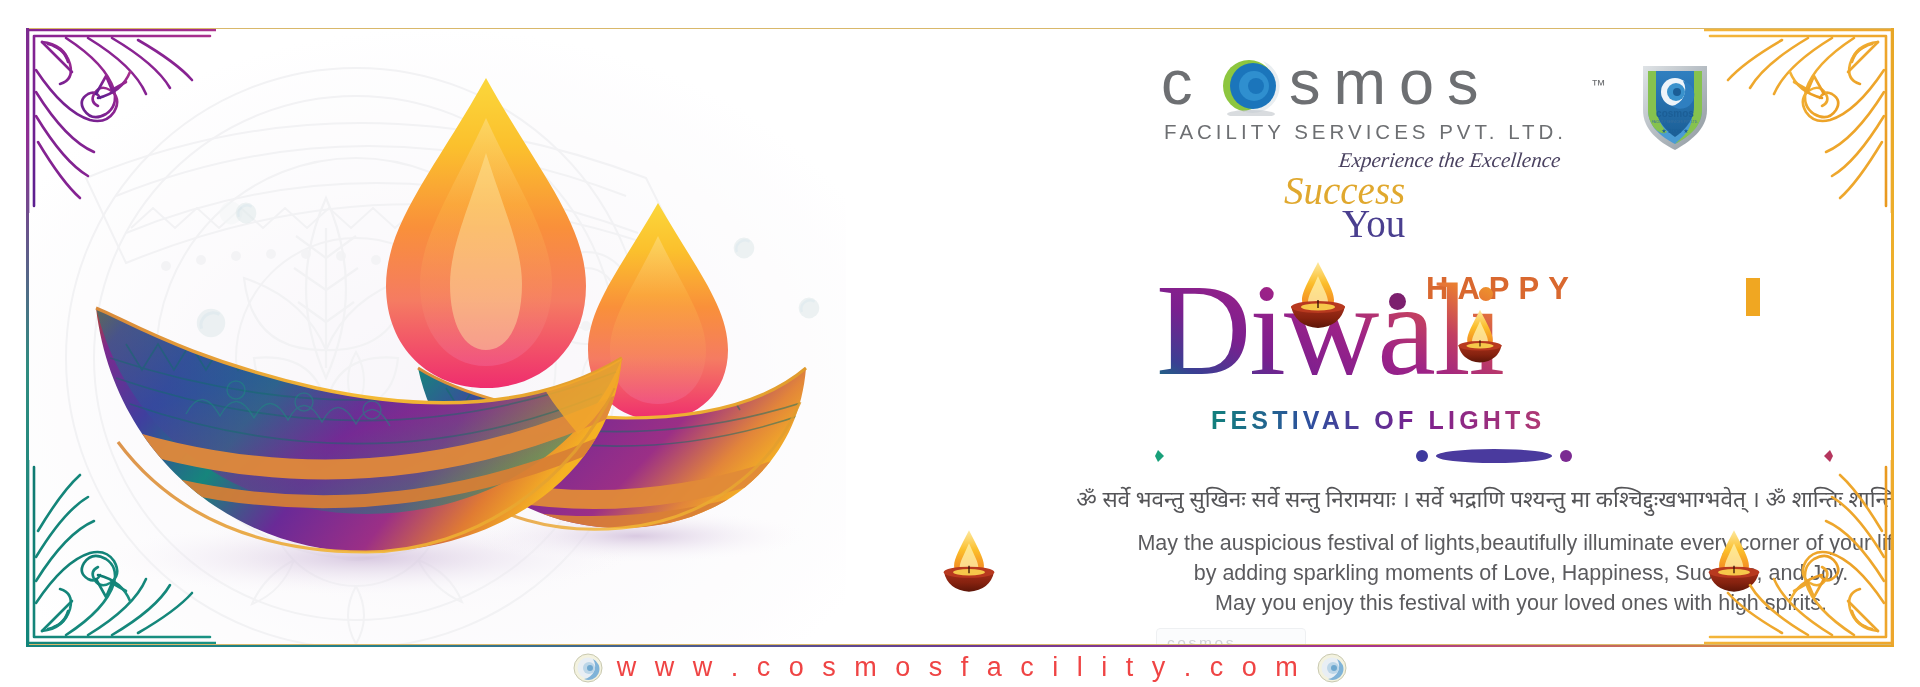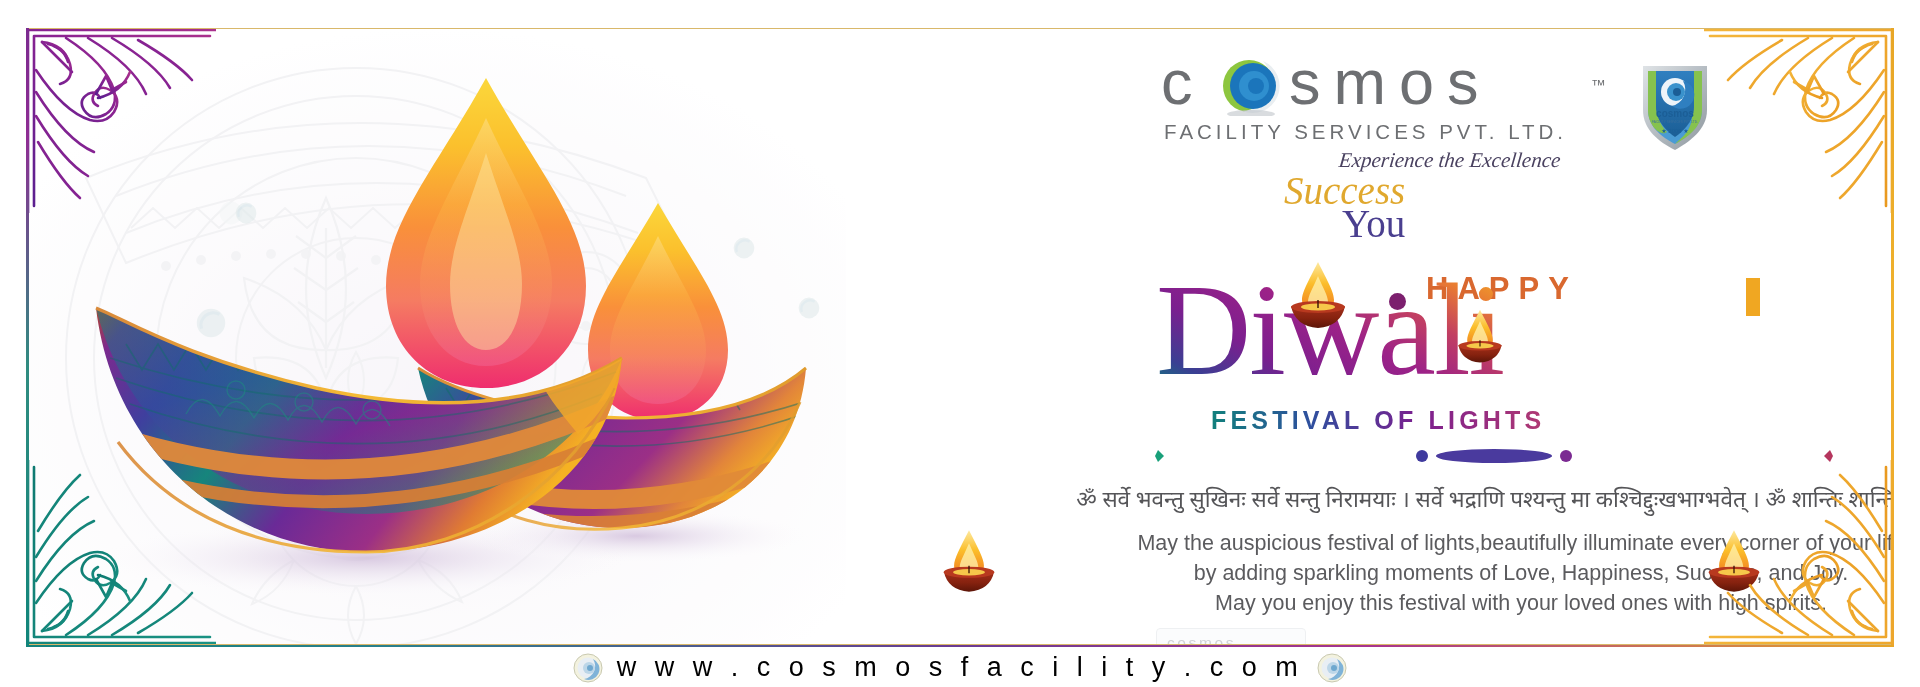--- a/index.html
+++ b/index.html
@@ -89,21 +89,21 @@
     border:1px solid #eceef0;border-radius:4px;background:#fbfcfd;opacity:.85;z-index:20;
   }
   .wm-word{position:absolute;left:10px;top:5px;font-size:15.5px;letter-spacing:2.6px;color:#c9ccd0;}
 
   
   .footer{
     position:absolute;left:0;top:648px;width:1920px;height:39px;
     display:flex;align-items:center;justify-content:center;gap:14px;
   }
   .footer-url{
-    font-size:27px;letter-spacing:5.5px;color:#000000;white-space:nowrap;
+    font-size:27px;letter-spacing:5.5px;color:#ef4444;white-space:nowrap;
   }
   .seal{width:30px;height:30px;}
   .foot-rule{position:absolute;left:26px;top:645px;width:1868px;height:2px;
     background:linear-gradient(90deg,#13837b 0%,#2a7f8c 20%,#6a3a93 50%,#a7338f 72%,#e8a626 100%);}
 </style>
 </head>
 <body>
 
 <div class="stage">
 

